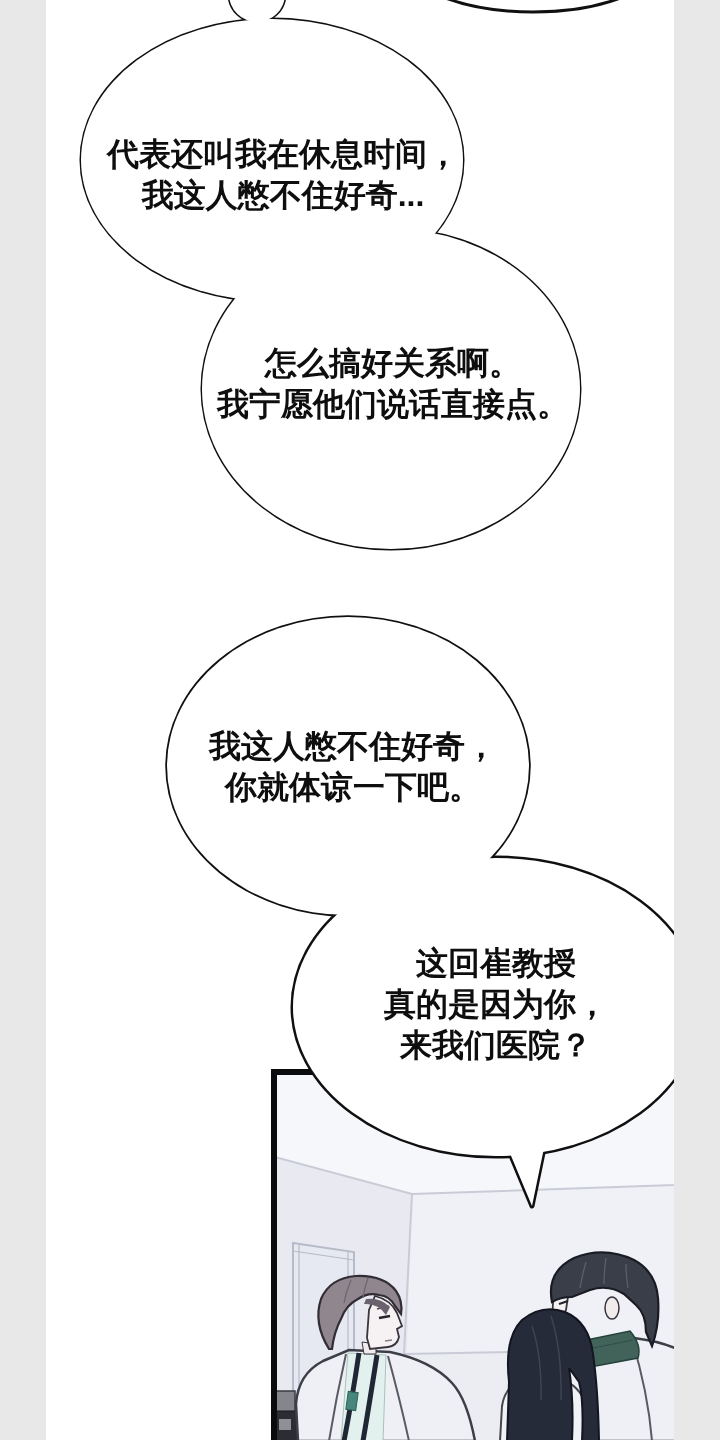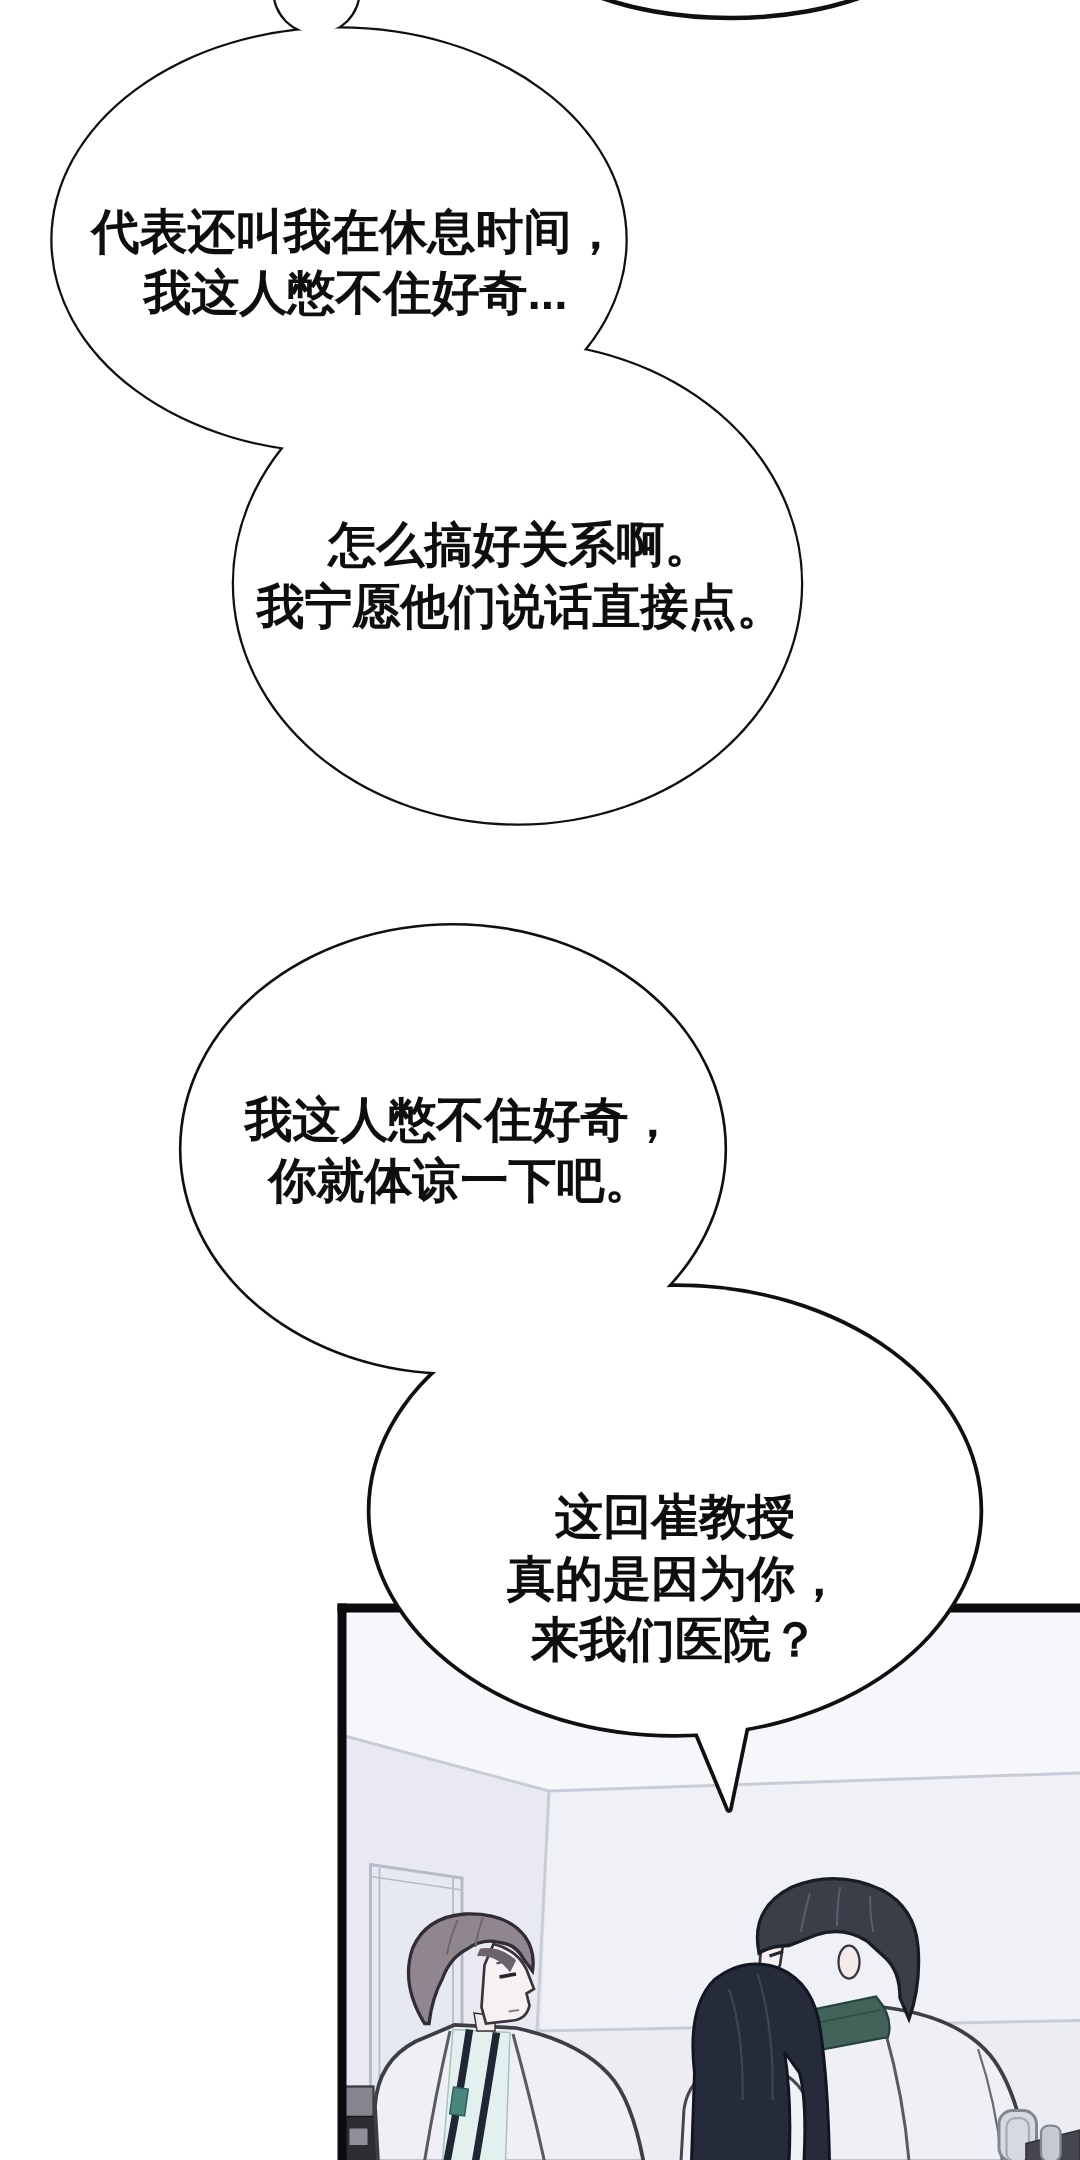--- a/index.html
+++ b/index.html
@@ -6,39 +6,39 @@
     --page-bg:#ffffff; --ink:#0e0e0e; --bubble-fill:#ffffff; --bubble-stroke:#101010;
     --panel-border:#0b0b0d; --ceiling:#f6f7fb; --wall-back:#f0f1f7; --wall-back-lower:#ecedf3;
     --wall-left:#e9eaf1; --wall-line:#c9ccd7; --door:#e6e9f1; --door-frame:#b7bbc9;
     --coat:#eef0f5; --coat-line:#3e3e46; --skin:#f6f2f3; --hair-left:#8f868e;
     --hair-right:#3a3e49; --hair-woman:#262b39; --shirt-mint:#e2f1ed; --lanyard:#202634;
     --collar-green:#426359; --machine-dark:#2c2c33; --machine-gray:#85858d;
     --chair-gray:#d7d9e2; --chair-dark:#46464e;
   }
   html,body{margin:0;padding:0;background:#e8e8e8;}
   .stage{
-    position:relative;width:720px;height:1440px;margin:0 auto;overflow:hidden;
+    position:relative;width:628px;height:1440px;margin:0 auto;overflow:hidden;
     background:var(--page-bg);font-family:"Liberation Sans",sans-serif;
   }
   .stage svg{position:absolute;left:0;top:0;}
   .bubble-outline{fill:var(--bubble-fill,#fff);stroke:var(--bubble-stroke,#101010);}
   .bubble-fill2{fill:var(--bubble-fill,#fff);stroke:none;}
   .sw3{stroke-width:3;}
   .sw35{stroke-width:3.5;}
   .sw5{stroke-width:5;stroke-linejoin:round;stroke-linecap:round;}
   .wline{fill:none;stroke:var(--wall-line,#c9ccd7);stroke-width:2;}
   .bubble-text{
     position:absolute;width:400px;text-align:center;color:var(--ink,#0e0e0e);
     font-weight:bold;font-size:32px;line-height:41px;letter-spacing:0;
     font-family:"Liberation Sans",sans-serif;white-space:nowrap;
   }
   .bt1{left:37px;top:134px;}
   .bt2{left:147px;top:343px;}
   .bt3{left:107px;top:726px;}
-  .bt4{left:250px;top:943px;margin-top:48px;}
+  .bt4{left:250px;top:943px;}
 </style>
 </head>
 <body>
 
 <div class="stage">
   <svg width="720" height="1440" viewBox="0 0 720 1440">
     <defs>
       <clipPath id="panelClip">
           <rect x="225" y="1070" width="495" height="371"></rect>
         </clipPath>

